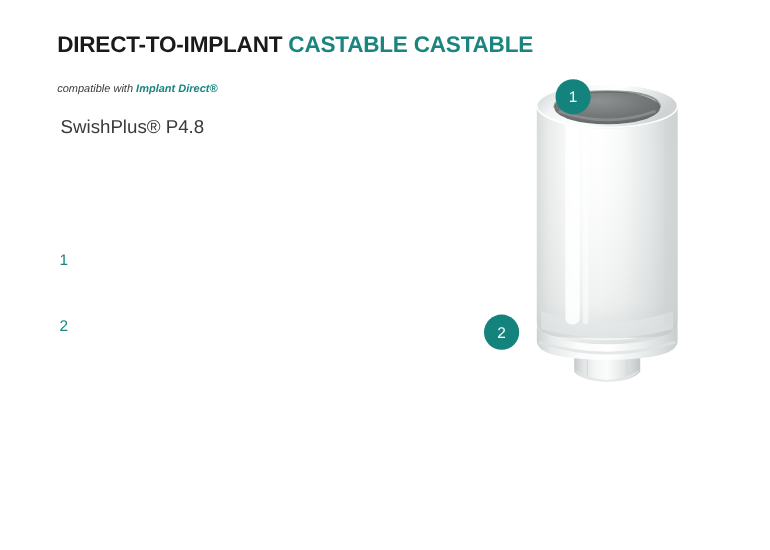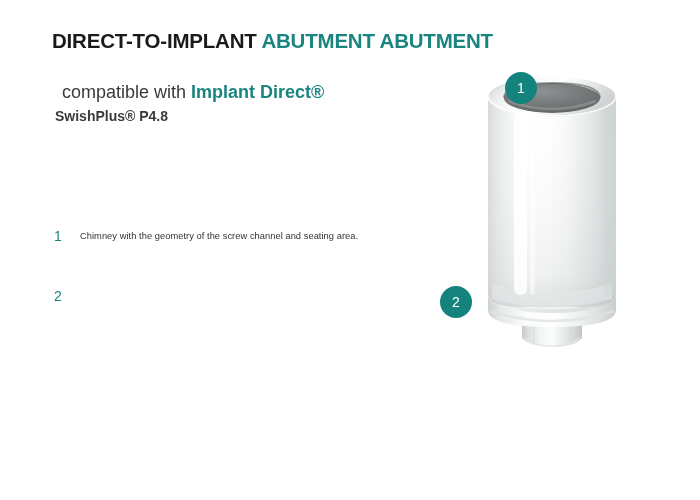--- a/index.html
+++ b/index.html
@@ -31,38 +31,39 @@
     line-height: 26px;
     margin: 0;
     white-space: nowrap;
     color: #1a1a1a;
   }
   .title .accent {
     color: #1a857f;
   }
 
   .subtitle-1 {
-    font-size: 18px;
+    font-size: 10px;
     font-weight: 400;
     color: #3a3a3a;
-    margin: 10px;
+    margin: 0;
     line-height: 20px;
     position: absolute;
     left: 0;
     top: 44px;
     white-space: nowrap;
+    font-style: italic;
   }
   .subtitle-1 .brand {
     color: #1a857f;
     font-weight: 700;
   }
 
   .subtitle-2 {
-    font-size: 14px;
-    font-weight: 700;
+    font-size: 17px;
+    font-weight: 400;
     color: #3a3a3a;
     margin: 0;
     line-height: 20px;
     position: absolute;
     left: 3px;
     top: 78px;
     white-space: nowrap;
     text-align: center;
   }
 
@@ -129,37 +130,36 @@
   .badge-1 { left: 505px; top: 72px; }
   .badge-2 { left: 440px; top: 286px; }
 </style>
 </head>
 <body>
 
 <div class="text-panel">
 
   <h1 class="title">
     <span>DIRECT-TO-IMPLANT</span>
-    <span class="accent">ABUTMENT ABUTMENT</span>
+    <span class="accent">CASTABLE CASTABLE</span>
   </h1>
 
   <p class="subtitle-1">
     <span>compatible with</span>
     <span class="brand">Implant Direct®</span>
   </p>
 
   <p class="subtitle-2">SwishPlus® P4.8</p>
 
 </div>
 
 <div class="legend">
 
   <div class="legend-item">
     <span class="legend-num">1</span>
-    <span class="legend-text">Chimney with the geometry of the screw channel and seating area.</span>
   </div>
 
   <div class="legend-item">
     <span class="legend-num">2</span>
   </div>
 
 </div>
 
 <div class="product">
   <svg width="260" height="320" viewBox="0 0 260 320" xmlns="http://www.w3.org/2000/svg">

